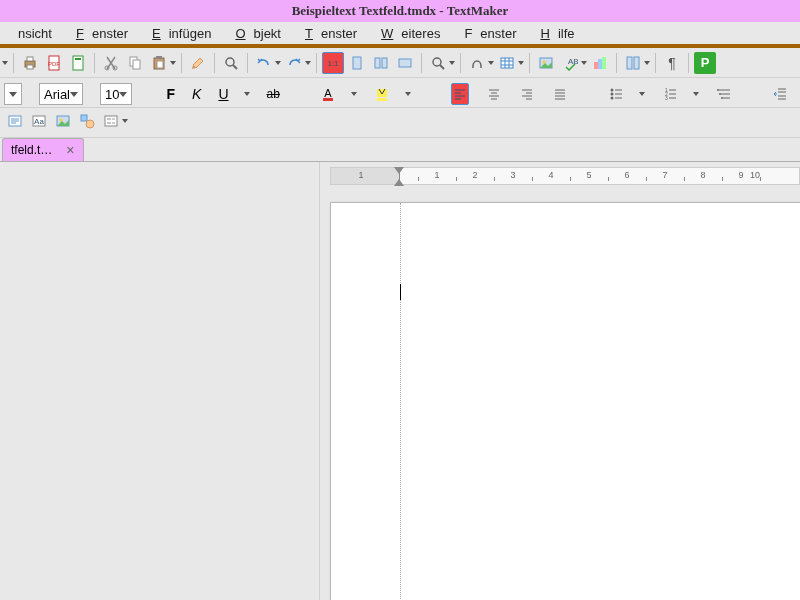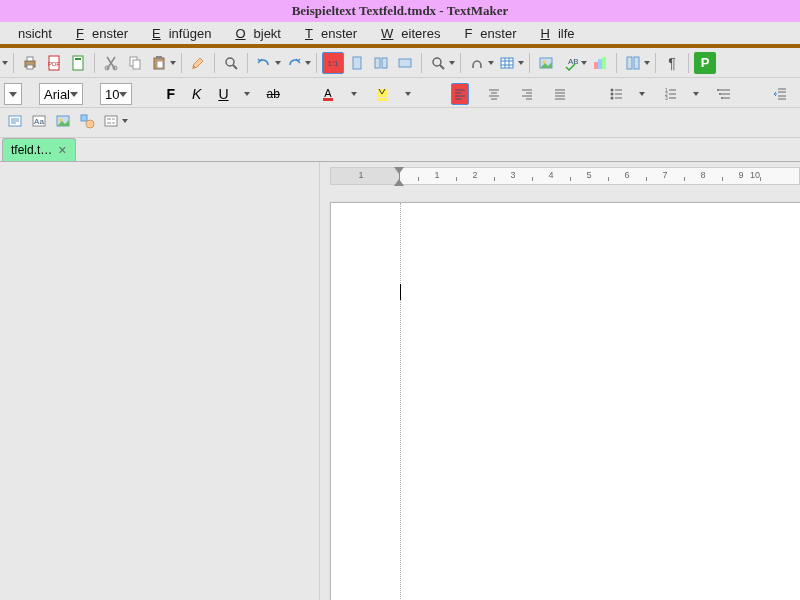--- a/index.html
+++ b/index.html
@@ -22,21 +22,21 @@
 .combo { height: 22px; background: #fff; border: 1px solid #aaa; display: flex; align-items: center; padding: 0 4px; font-size: 13px; }
 .combo.style { width: 56px; }
 .combo.font { width: 212px; }
 .combo.size { width: 42px; }
 .combo .arrow { margin-left: auto; }
 .combo .arrow::after { content: ""; display: block; border-left: 4px solid transparent; border-right: 4px solid transparent; border-top: 5px solid #555; }
 
 .toolbar3 { background: #e8e8e8; height: 30px; display: flex; padding: 2px 4px; gap: 2px; border-bottom: 1px solid #d0d0d0; }
 
 .tabbar { background: #e8e8e8; height: 24px; display: flex; align-items: flex-end; border-bottom: 1px solid #b0b0b0; }
-.tab { background: #86efac; border: 1px solid #b0b0b0; border-bottom: none; padding: 3px 8px; font-size: 12px; display: flex; align-items: center; gap: 6px; margin-left: 2px; border-radius: 3px 3px 0 0; }
+.tab { background: #f0abfc; border: 1px solid #b0b0b0; border-bottom: none; padding: 3px 8px; font-size: 12px; display: flex; align-items: center; gap: 14px; margin-left: 2px; border-radius: 3px 3px 0 0; }
 .tab .close { font-size: 14px; color: #666; cursor: default; }
 
 .workspace { display: flex; height: 438px; }
 .sidebar { width: 320px; background: #e8e8e8; border-right: 1px solid #d0d0d0; }
 .docarea { flex: 1; background: #e8e8e8; position: relative; overflow: hidden; }
 
 .ruler { position: absolute; top: 5px; left: 10px; right: 0; height: 18px; background: #f8f8f8; border: 1px solid #ccc; font-size: 9px; color: #666; }
 .ruler-inner { position: relative; height: 100%; }
 .rtick { position: absolute; top: 9px; width: 1px; height: 4px; background: #888; }
 .rtick.major { top: 3px; height: 12px; }

